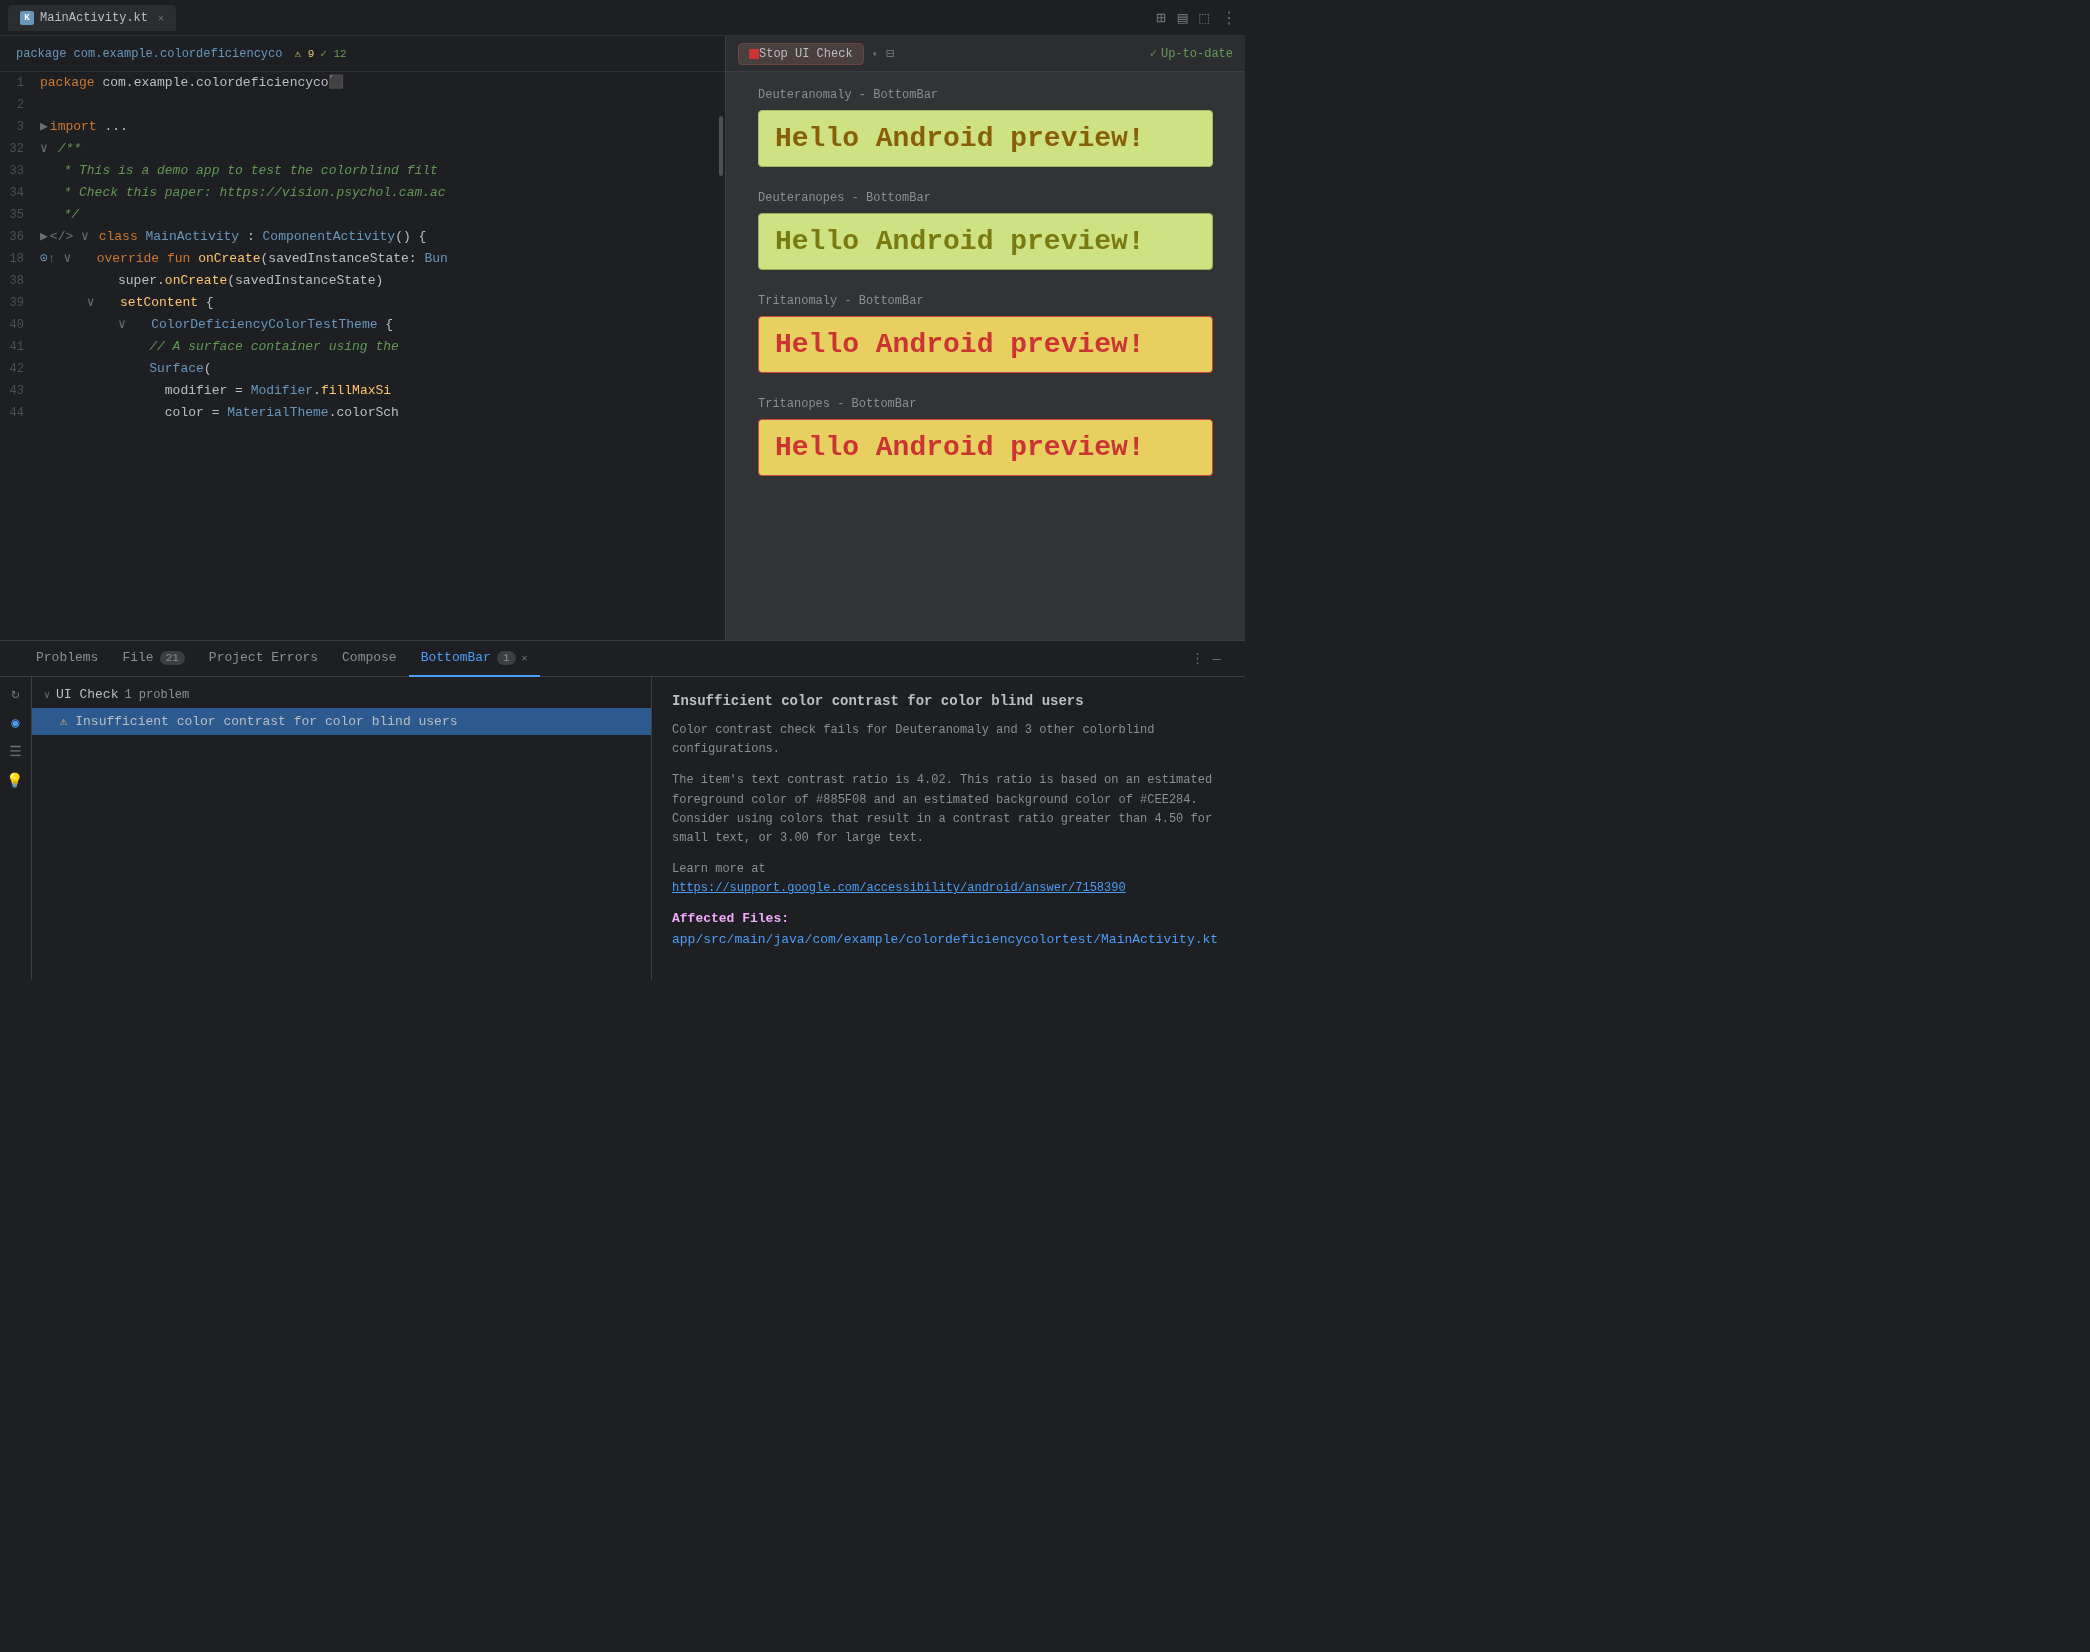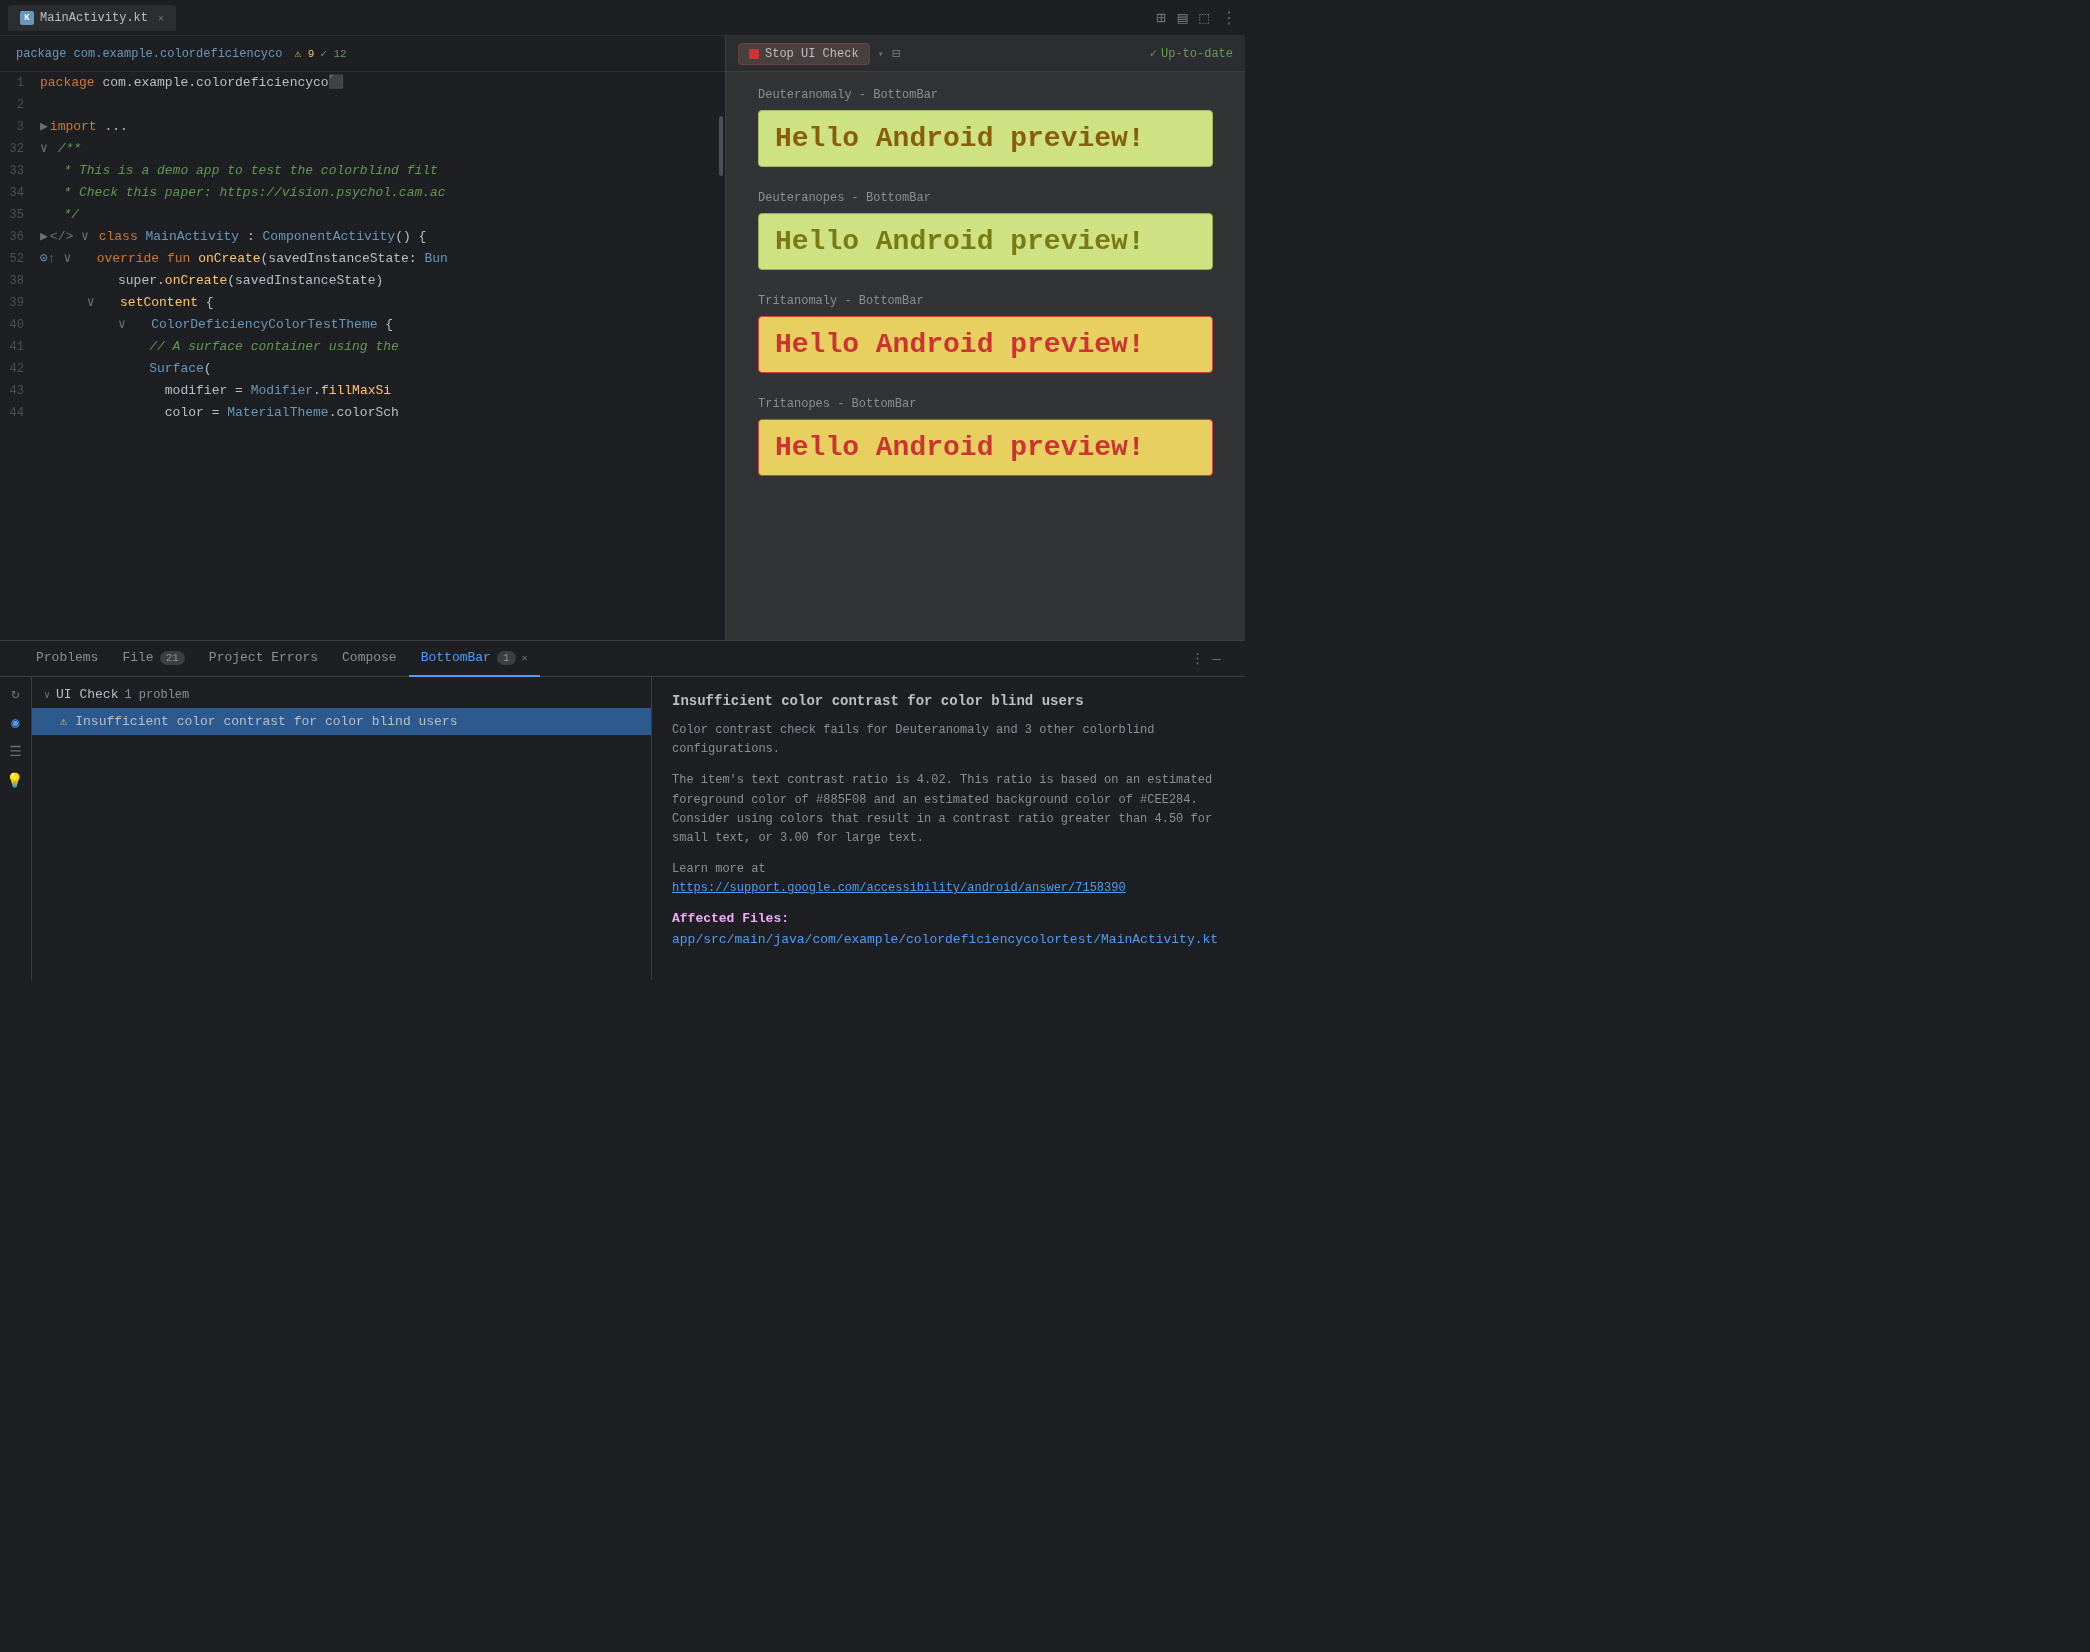--- a/index.html
+++ b/index.html
@@ -160,21 +160,20 @@
       align-items: center;
       height: 36px;
       padding: 0 12px;
       background: #2b2d30;
       border-bottom: 1px solid #3c3f41;
       gap: 8px;
     }
     .stop-btn {
       display: flex;
       align-items: center;
-      gap: 6px;
       background: #4a3f3f;
       border: 1px solid #6c4444;
       border-radius: 4px;
       padding: 3px 10px;
       cursor: pointer;
       color: #bcbec4;
       font-size: 12px;
     }
     .stop-icon {
       width: 10px;
@@ -463,21 +462,21 @@
         <span class="line-num">35</span>
         <span class="line-content"><span class="comment">   */</span></span>
       </div>
 
       <div class="code-line">
         <span class="line-num">36</span>
         <span class="line-content"><span class="fold-arrow">▶</span><span style="color:#6c6f75">&lt;/&gt;</span> <span class="fold-arrow">∨</span> <span class="kw">class</span> <span class="cls">MainActivity</span> : <span class="cls">ComponentActivity</span>() {</span>
       </div>
 
       <div class="code-line">
-        <span class="line-num">52</span>
+        <span class="line-num">18</span>
         <span class="line-content"><span style="color:#6897bb">⊙</span><span style="color:#6c6f75">↑</span> <span class="fold-arrow">∨</span>   <span class="kw">override</span> <span class="kw">fun</span> <span class="fn">onCreate</span>(savedInstanceState: <span class="cls">Bun</span></span>
       </div>
 
       <div class="code-line">
         <span class="line-num">38</span>
         <span class="line-content">          super.<span class="fn">onCreate</span>(savedInstanceState)</span>
       </div>
 
       <div class="code-line">
         <span class="line-num">39</span>

